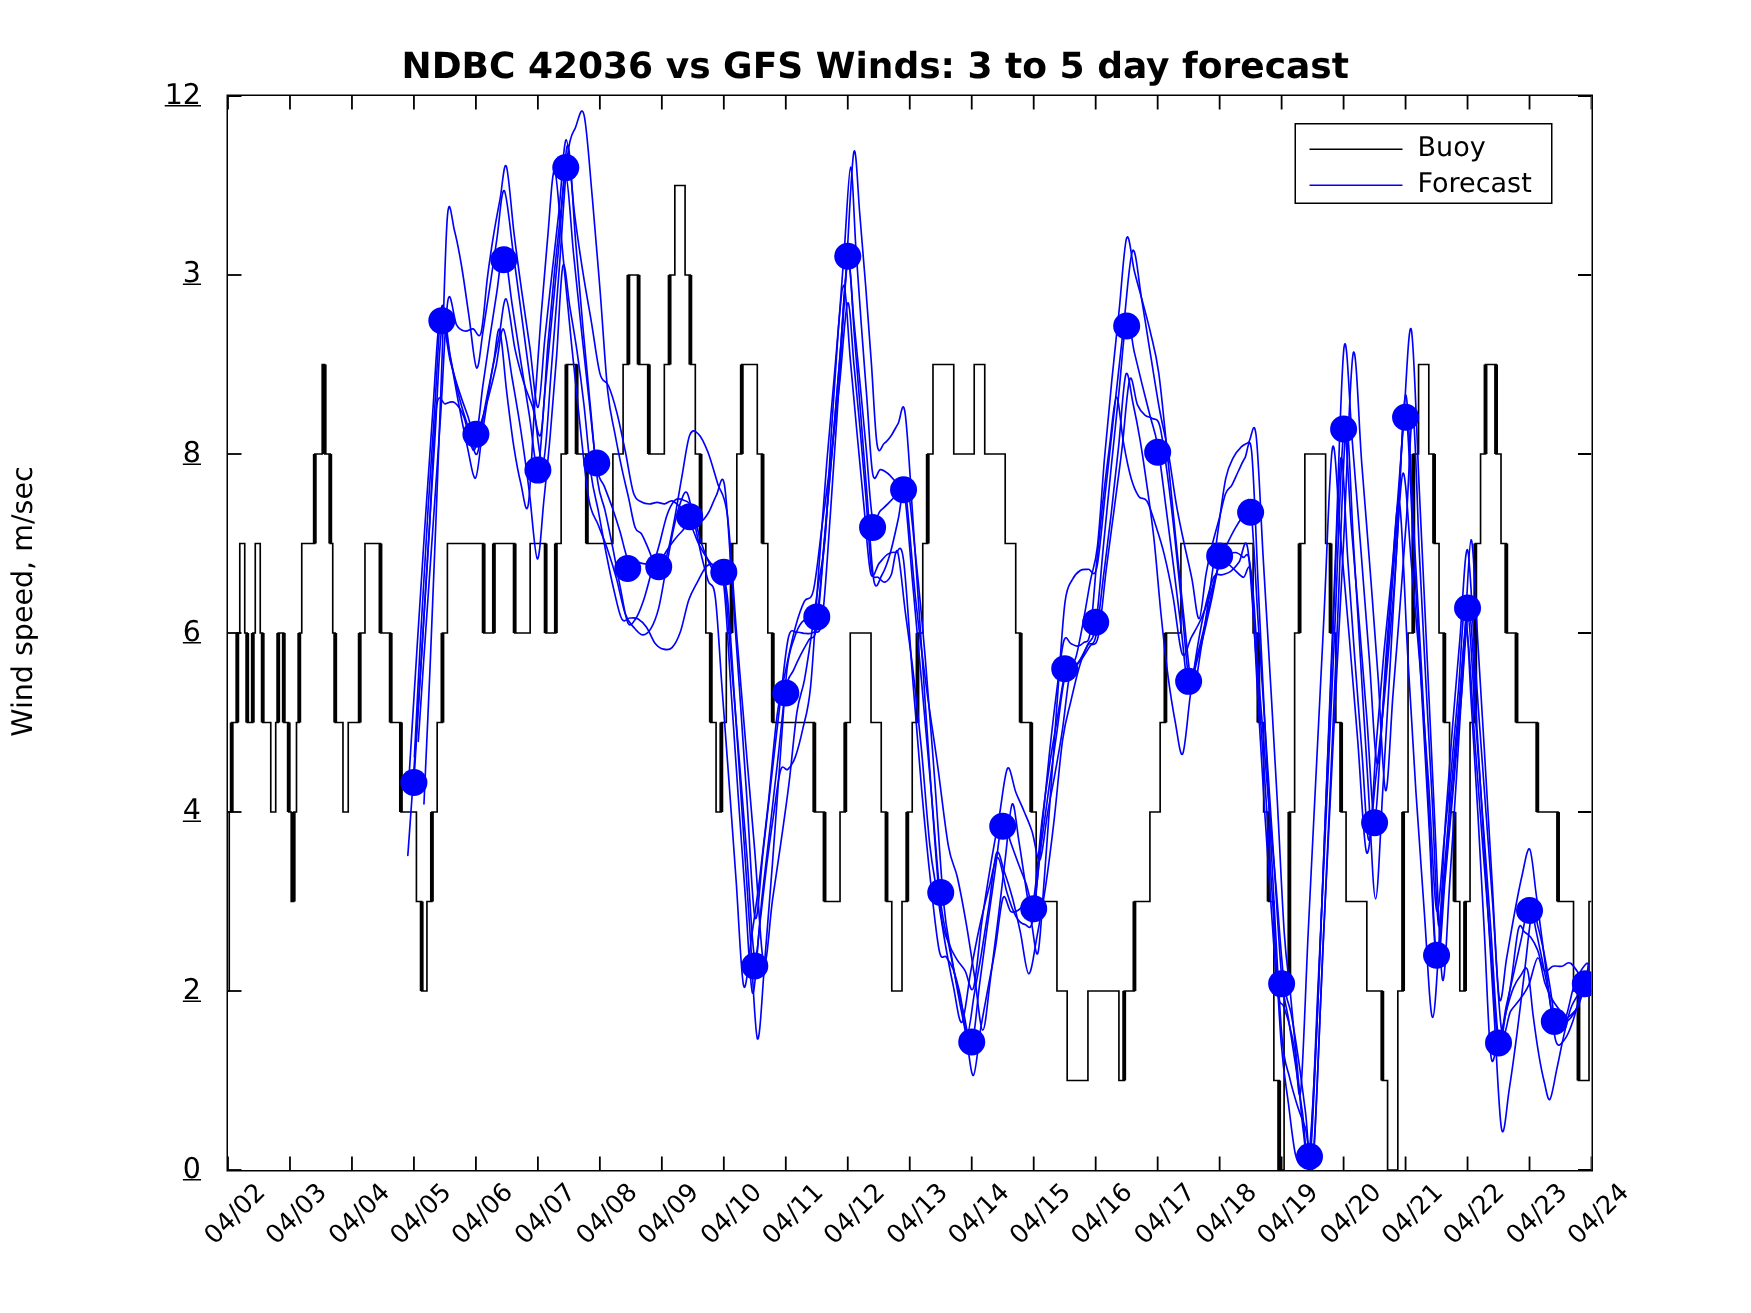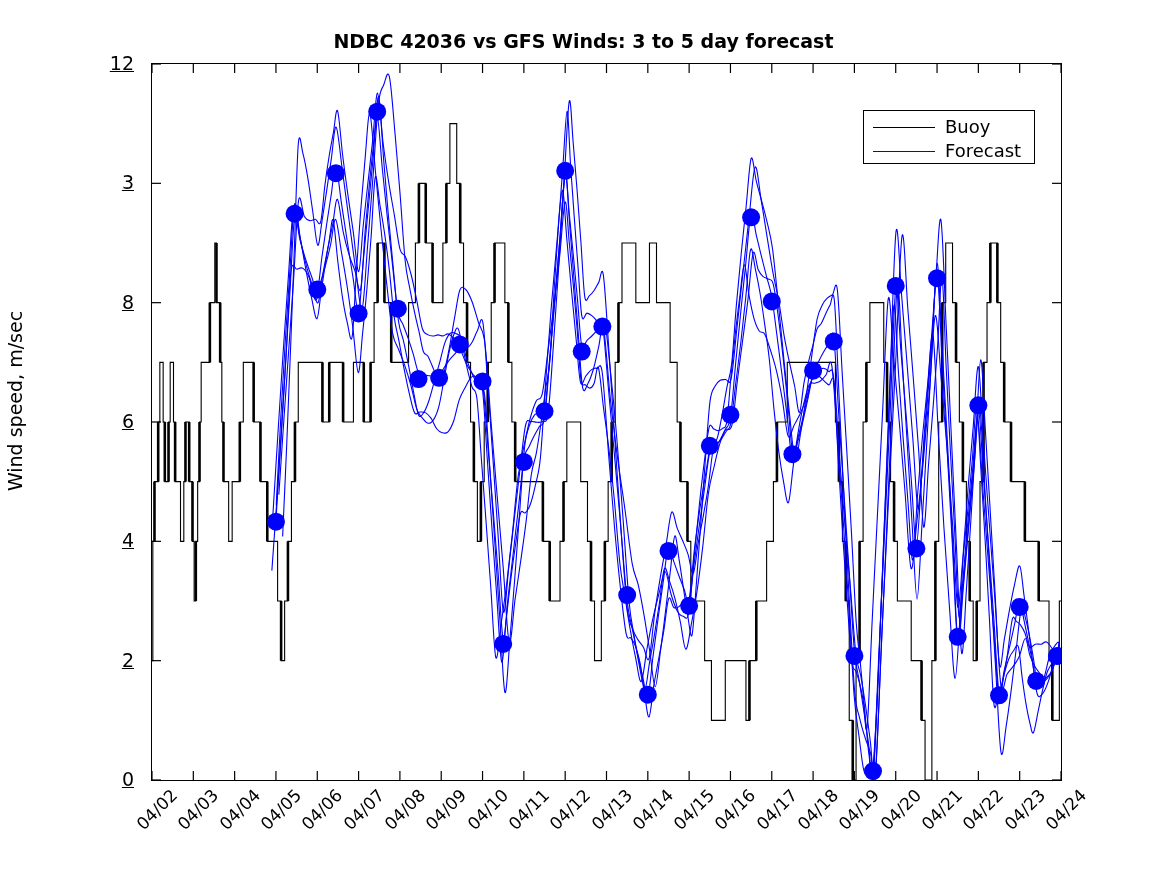--- a/index.html
+++ b/index.html
@@ -1,20 +1,20 @@
 <!DOCTYPE html>
 <html><head>
 <meta charset="utf-8">
 <style>
   html,body{margin:0;padding:0;background:#ffffff;}
   body{width:1167px;height:875px;font-family:"DejaVu Sans",sans-serif;overflow:hidden;}
   #figure{position:relative;width:1167px;height:875px;background:#ffffff;}
   #chart-title{
     position:absolute;left:0;top:30px;width:1167px;text-align:center;
-    font-family:"DejaVu Sans",sans-serif;font-size:19px;font-weight:bold;color:#000;
+    font-family:"DejaVu Sans",sans-serif;font-size:24px;font-weight:bold;color:#000;
     letter-spacing:0px;
   }
   #plot-area{
     position:absolute;left:151px;top:63px;width:909px;height:716px;
     border:1.3px solid #000;box-sizing:content-box;background:#fff;
   }
   #plot-svg{position:absolute;left:0;top:0;width:909px;height:716px;display:block;}
   .ytick-label{
     position:absolute;right:0;text-align:right;width:46px;
     font-size:19px;color:#000;font-family:"DejaVu Sans",sans-serif;
@@ -34,21 +34,20 @@
     font-size:17px;color:#000;font-family:"DejaVu Sans",sans-serif;
     white-space:nowrap;
     transform:rotate(-45deg);
     transform-origin:right top;
     text-align:right;
   }
   #legend{
     position:absolute;left:863px;top:82px;width:172px;height:54px;
     border:1.2px solid #000;background:#ffffff;box-sizing:border-box;
     padding:4px 0 0 0;
-    margin-top:28px;
   }
   .legend-row{display:flex;align-items:center;height:24px;padding-left:9px;}
   .legend-swatch{width:62px;height:0;border-top-width:1.6px;border-top-style:solid;margin-right:10px;}
   .legend-text{font-size:18px;color:#000;font-family:"DejaVu Sans",sans-serif;line-height:18px;}
 </style>
 </head>
 <body>
 
 <div id="figure">
 

